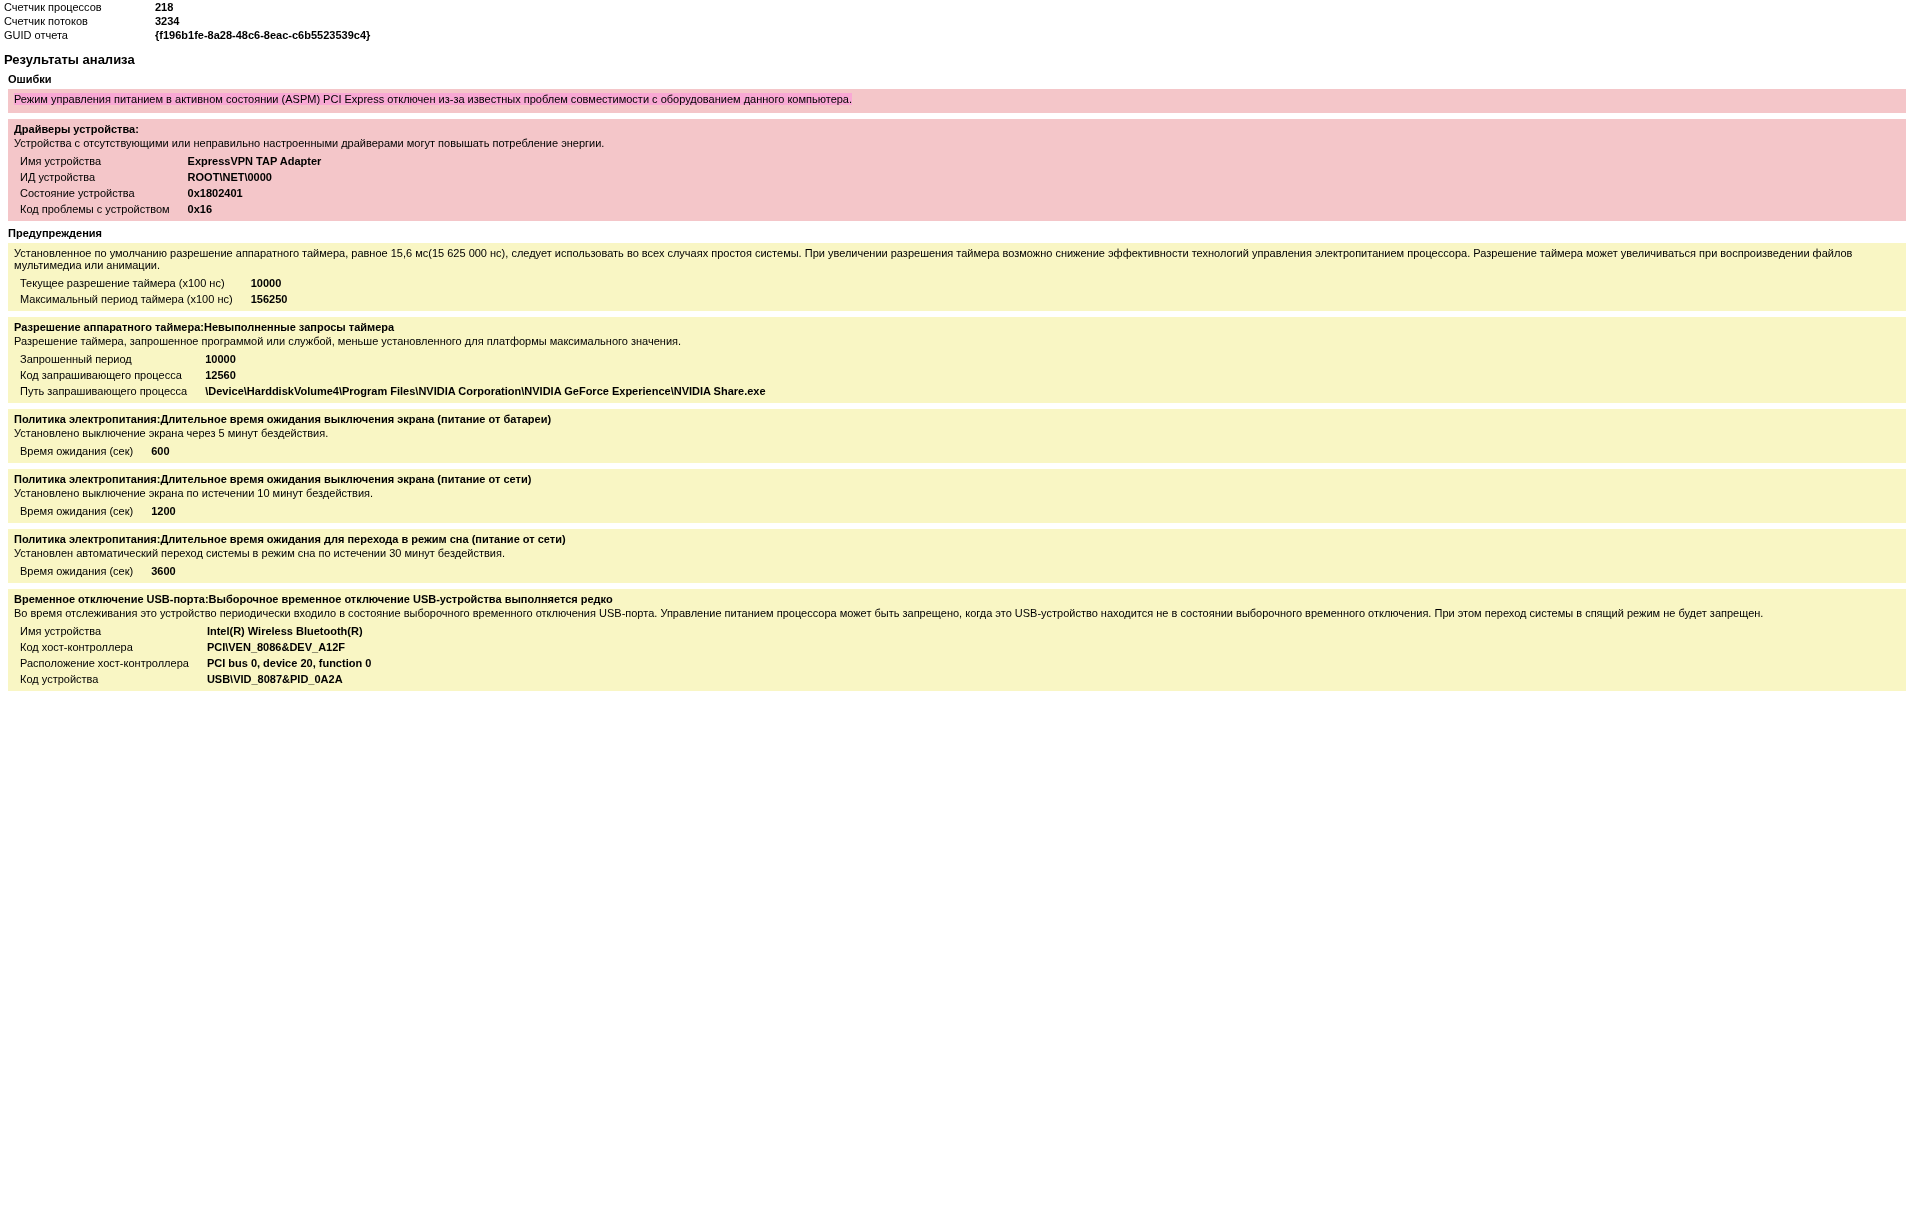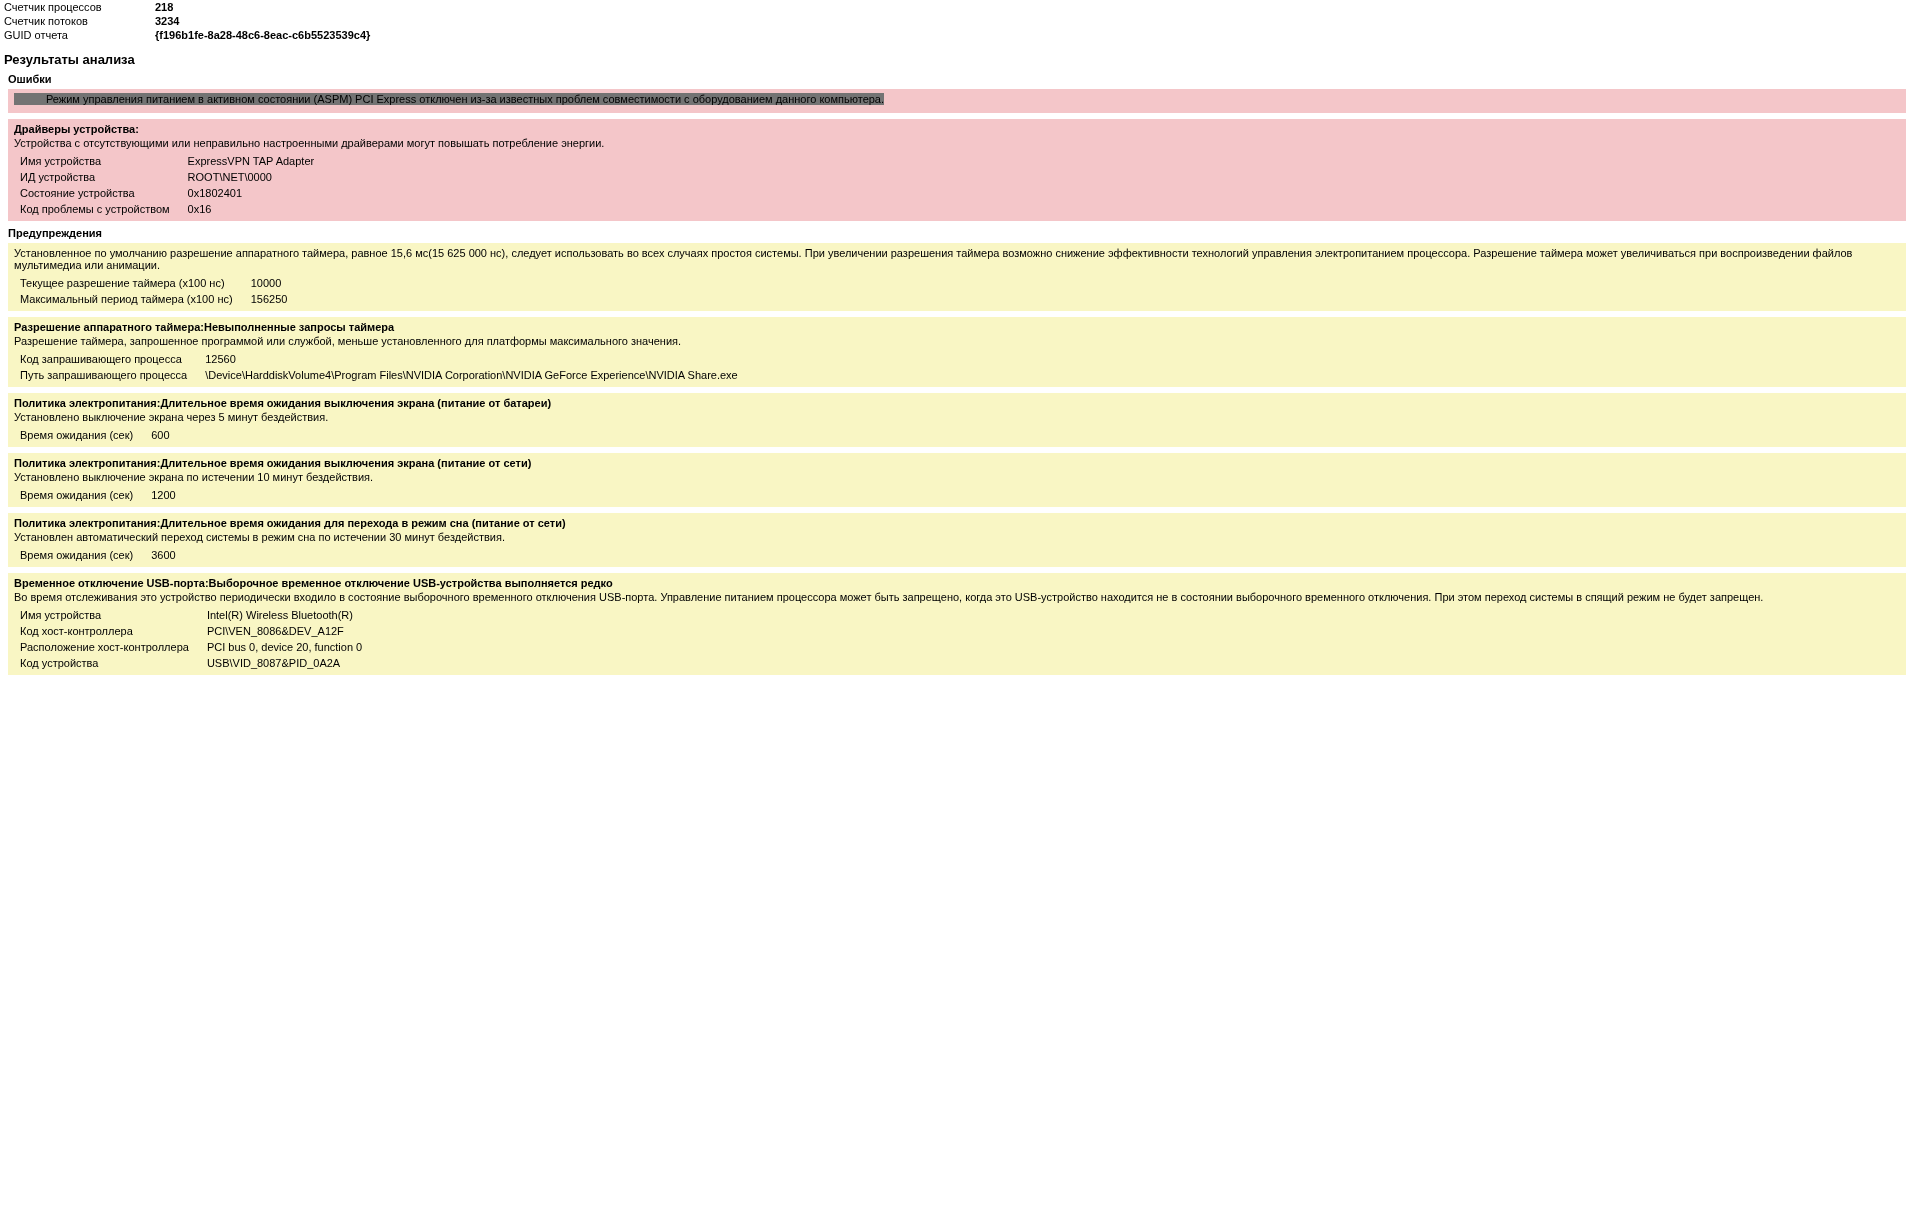--- a/index.html
+++ b/index.html
@@ -54,37 +54,36 @@
     margin-bottom: 2px;
   }
   .block .header .hl {
     background: #d1a6a8;
   }
   .block .desc {
     font-size: 11px;
     margin-bottom: 4px;
   }
   .block .desc .hl {
-    background: #737373;
-    padding-left: 32px;
+    background: #f9a8d4;
   }
   table.details {
     border-collapse: collapse;
     margin-top: 2px;
   }
   table.details td {
     padding: 2px 10px 2px 0;
     font-size: 11px;
     vertical-align: top;
   }
   table.details td.k {
     padding-left: 6px;
   }
   table.details td.v {
-    font-weight: normal;
+    font-weight: bold;
     padding-left: 8px;
   }
 </style>
 </head>
 <body>
 
 <div class="container">
 
   <table class="meta">
     <tbody>
@@ -154,20 +153,24 @@
           </tr>
     </tbody>
       </table>
   </div>
 
   <div class="block block-warn">
     <div class="header">Разрешение аппаратного таймера:Невыполненные запросы таймера</div>
     <div class="desc">Разрешение таймера, запрошенное программой или службой, меньше установленного для платформы максимального значения.</div>
     <table class="details">
       <tbody>
+          <tr>
+            <td class="k">Запрошенный период</td>
+            <td class="v">10000</td>
+          </tr>
       <tr>
             <td class="k">Код запрашивающего процесса</td>
             <td class="v">12560</td>
           </tr>
       <tr>
             <td class="k">Путь запрашивающего процесса</td>
             <td class="v">\Device\HarddiskVolume4\Program Files\NVIDIA Corporation\NVIDIA GeForce Experience\NVIDIA Share.exe</td>
           </tr>
     </tbody>
       </table>

